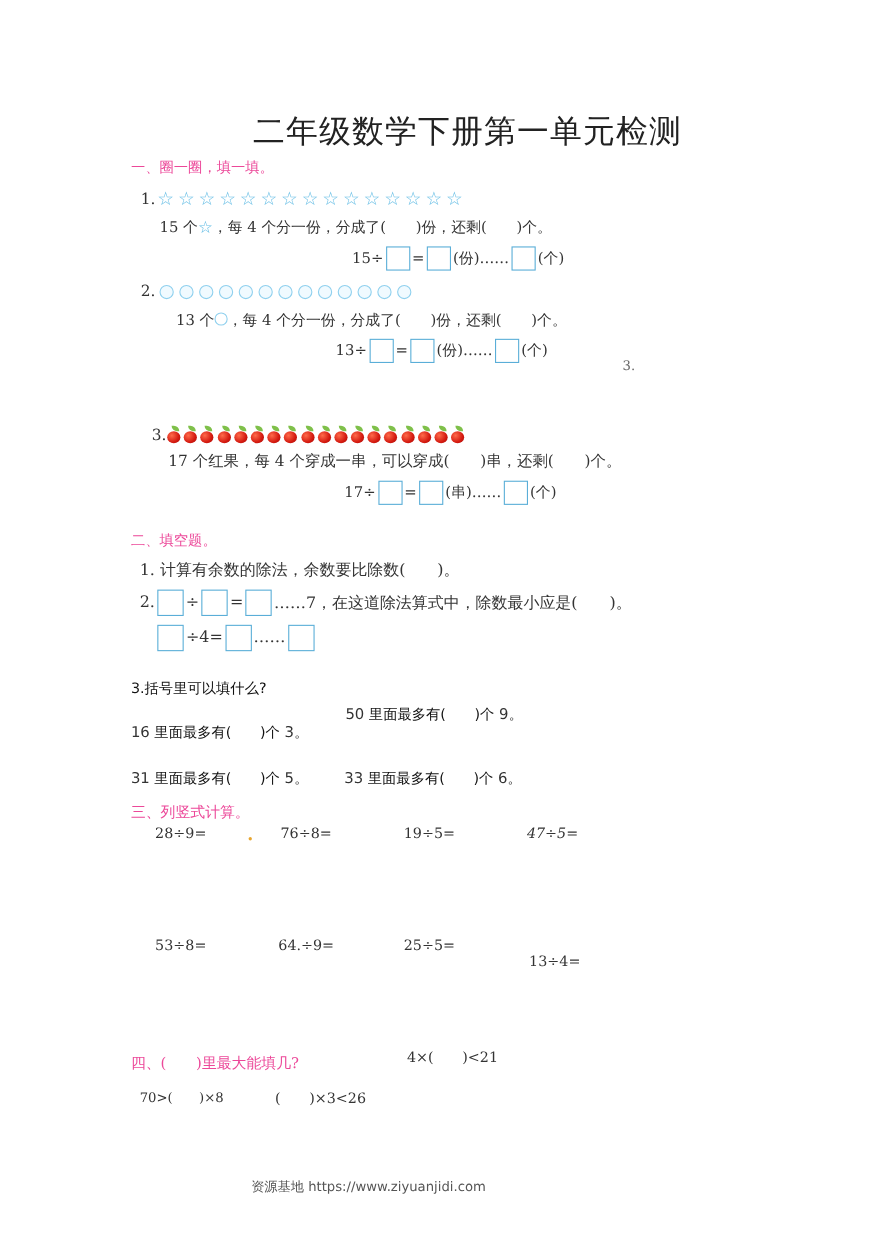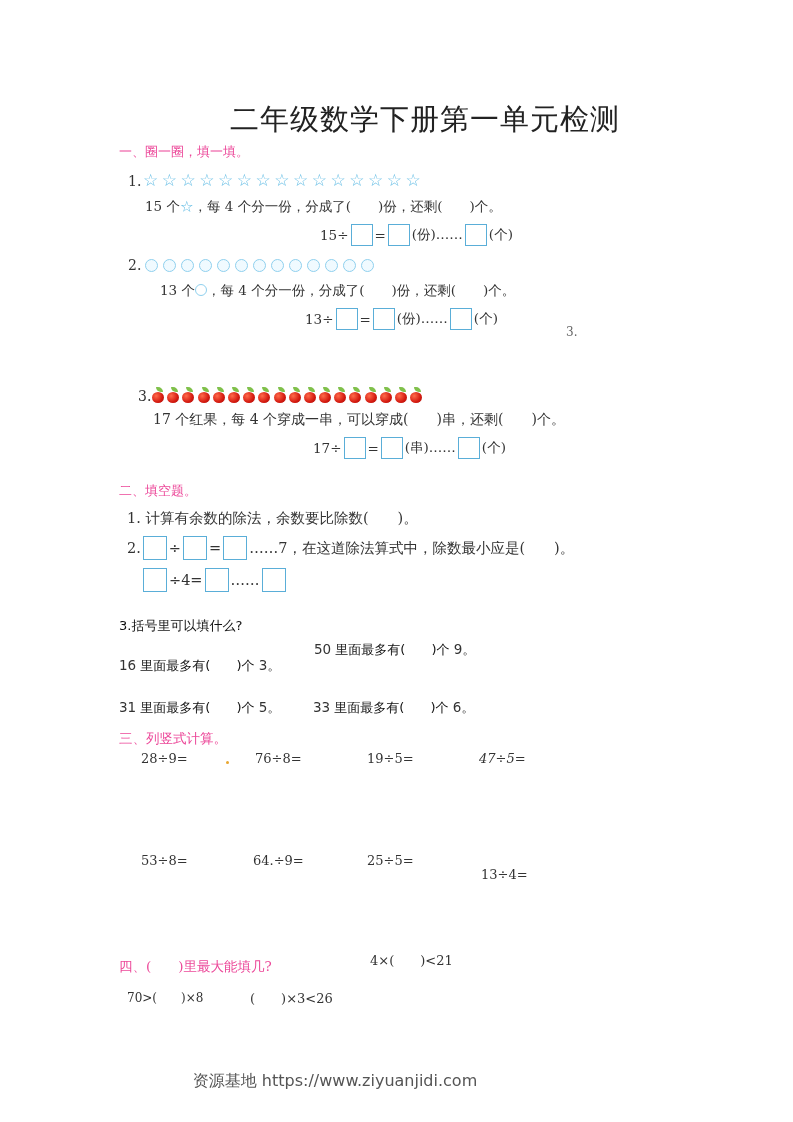--- a/index.html
+++ b/index.html
@@ -11,21 +11,21 @@
   .bold{font-family:"DejaVu Sans","Liberation Sans",sans-serif;font-size:13px;color:#111;}
   .box{display:inline-block;width:22px;height:22px;border:1.5px solid #5aaed8;vertical-align:middle;background:#fff;box-sizing:border-box;}
   .eq{font-size:13.5px;color:#333;display:flex;align-items:center;gap:2px;}
   .stars{color:#6cc0e6;font-size:17px;letter-spacing:3.5px;}
   .circles{display:flex;gap:5px;align-items:center;}
   .circle{width:13px;height:13px;border:1.5px solid #8fd0ee;border-radius:50%;box-sizing:border-box;background:#f0faff;}
   .fruits{display:flex;gap:0px;align-items:flex-end;}
   .fruit{width:14px;height:16px;position:relative;margin-right:1.2px;}
   .fruit .body{position:absolute;bottom:0;left:1px;width:12px;height:11px;border-radius:50%;background:radial-gradient(circle at 35% 35%,#ff6a4a,#d41a10 60%,#a50c08);}
   .fruit .leaf{position:absolute;top:0;left:5px;width:7px;height:5px;background:#7fc04a;border-radius:0 6px 0 6px;}
-  .footer{font-family:"DejaVu Sans","Liberation Sans",sans-serif;font-size:16px;color:#555;left:0;width:670px;text-align:center;top:1071px;}
+  .footer{font-family:"DejaVu Sans","Liberation Sans",sans-serif;font-size:12px;color:#555;left:0;width:670px;text-align:center;top:1071px;}
   .dot{width:3px;height:3px;background:#e8a630;border-radius:50%;}
   .inline-star{color:#6cc0e6;}
   .inline-circle{display:inline-block;width:12px;height:12px;border:1.5px solid #8fd0ee;border-radius:50%;vertical-align:-1px;box-sizing:border-box;}
 </style>
 </head>
 <body>
 
 <div class="abs title">二年级数学下册第一单元检测</div>
 
 <div class="abs sec" style="left:119px;top:143px;">一、圈一圈，填一填。</div>

